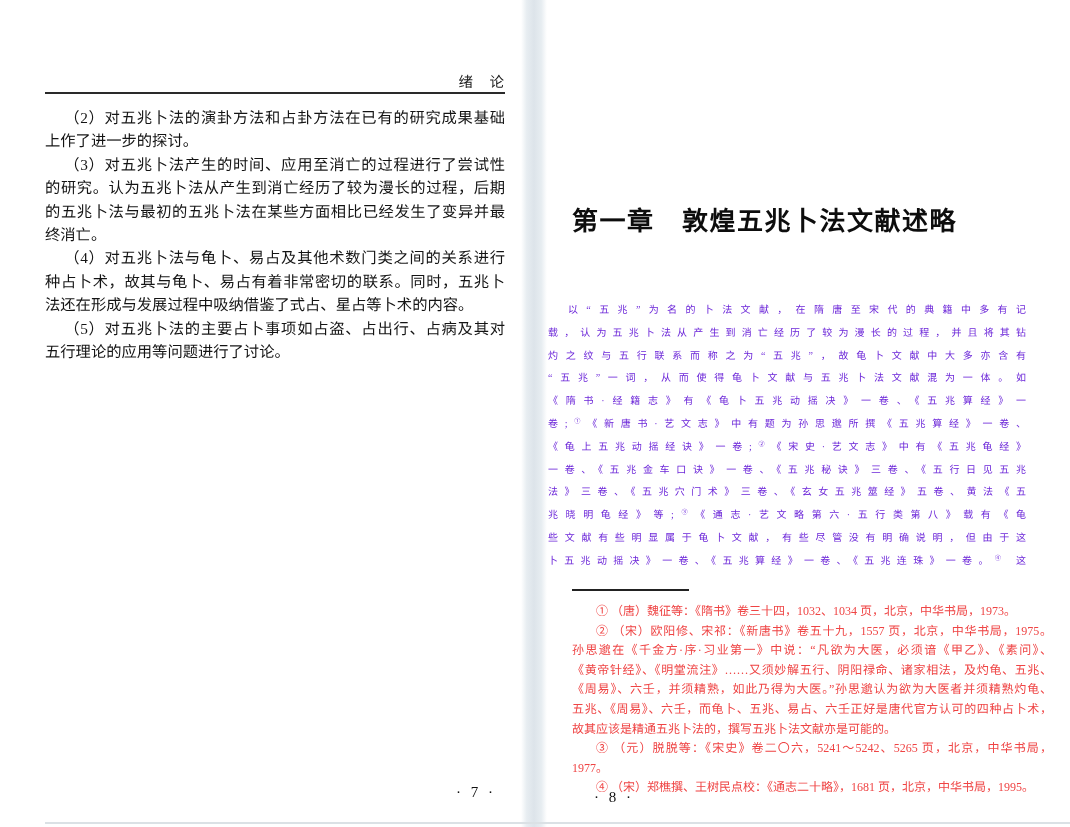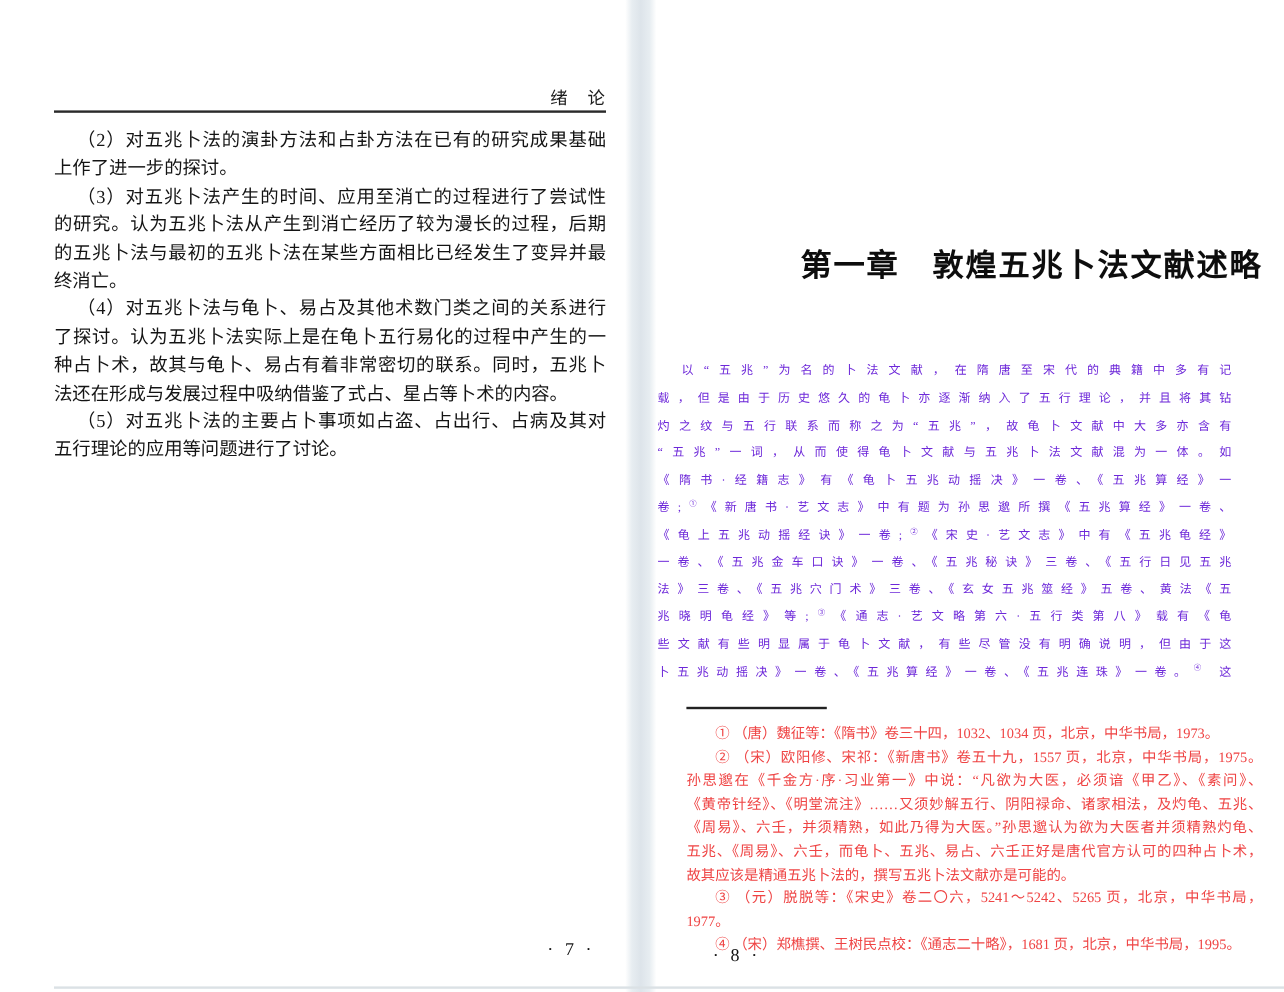--- a/index.html
+++ b/index.html
@@ -38,21 +38,21 @@
     font-size: 15.3px; line-height: 23.4px; color: #141414;
   }
   .pageno-left {
     position: absolute; left: 446px; top: 784px; width: 60px;
     font-size: 15px; letter-spacing: 3px; color: #111; text-align: center;
   }
 
   
   .chapter-title {
     position: absolute; left: 572px; top: 200px; width: 480px;
-    text-align: right;
+    text-align: left;
     font-family: "Liberation Sans", "DejaVu Sans", sans-serif;
     font-weight: bold; font-size: 26px; letter-spacing: 1.5px; color: #0d0d0d;
     white-space: nowrap;
   }
   .right-body {
     position: absolute; left: 548px; top: 299px; width: 478px;
     font-size: 10px; line-height: 22.8px; color: #6d28d9;
   }
   .fn-rule {
     position: absolute; left: 572px; top: 589px; width: 117px; height: 1.5px;
@@ -83,36 +83,35 @@
     <div class="running-header">绪　论</div>
     <div class="header-rule"></div>
     <div class="left-body">
         <div class="tl just ind1">（2）对五兆卜法的演卦方法和占卦方法在已有的研究成果基础</div>
         <div class="tl">上作了进一步的探讨。</div>
         <div class="tl just ind1">（3）对五兆卜法产生的时间、应用至消亡的过程进行了尝试性</div>
         <div class="tl just">的研究。认为五兆卜法从产生到消亡经历了较为漫长的过程，后期</div>
         <div class="tl just">的五兆卜法与最初的五兆卜法在某些方面相比已经发生了变异并最</div>
         <div class="tl">终消亡。</div>
         <div class="tl just ind1">（4）对五兆卜法与龟卜、易占及其他术数门类之间的关系进行</div>
-        <div class="tl just">了探讨。认为五兆卜法实际上是在龟卜五行易化的过程中产生的一</div>
         <div class="tl just">种占卜术，故其与龟卜、易占有着非常密切的联系。同时，五兆卜</div>
         <div class="tl">法还在形成与发展过程中吸纳借鉴了式占、星占等卜术的内容。</div>
         <div class="tl just ind1">（5）对五兆卜法的主要占卜事项如占盗、占出行、占病及其对</div>
         <div class="tl">五行理论的应用等问题进行了讨论。</div>
       </div>
     <div class="pageno-left">· 7 ·</div>
   </div>
 
   <div class="gutter"></div>
 
   <div>
     <div class="chapter-title">第一章　敦煌五兆卜法文献述略</div>
     <div class="right-body">
         <div class="tl just ind2">以“五兆”为名的卜法文献，在隋唐至宋代的典籍中多有记</div>
-        <div class="tl just">载，但是由于历史悠久的龟卜亦逐渐纳入了五行理论，并且将其钻</div>
+        <div class="tl just">载，认为五兆卜法从产生到消亡经历了较为漫长的过程，并且将其钻</div>
         <div class="tl just">灼之纹与五行联系而称之为“五兆”，故龟卜文献中大多亦含有</div>
         <div class="tl just">“五兆”一词，从而使得龟卜文献与五兆卜法文献混为一体。如</div>
         <div class="tl just">《隋书·经籍志》有《龟卜五兆动摇决》一卷、《五兆算经》一</div>
         <div class="tl just">卷;<sup class="ref">①</sup>《新唐书·艺文志》中有题为孙思邈所撰《五兆算经》一卷、</div>
         <div class="tl just">《龟上五兆动摇经诀》一卷;<sup class="ref">②</sup>《宋史·艺文志》中有《五兆龟经》</div>
         <div class="tl just">一卷、《五兆金车口诀》一卷、《五兆秘诀》三卷、《五行日见五兆</div>
         <div class="tl just">法》三卷、《五兆穴门术》三卷、《玄女五兆筮经》五卷、黄法《五</div>
         <div class="tl just">兆晓明龟经》等;<sup class="ref">③</sup>《通志·艺文略第六·五行类第八》载有《龟</div>
         <div class="tl just">些文献有些明显属于龟卜文献，有些尽管没有明确说明，但由于这</div>
         <div class="tl just">卜五兆动摇决》一卷、《五兆算经》一卷、《五兆连珠》一卷。<sup class="ref">④</sup> 这</div>

